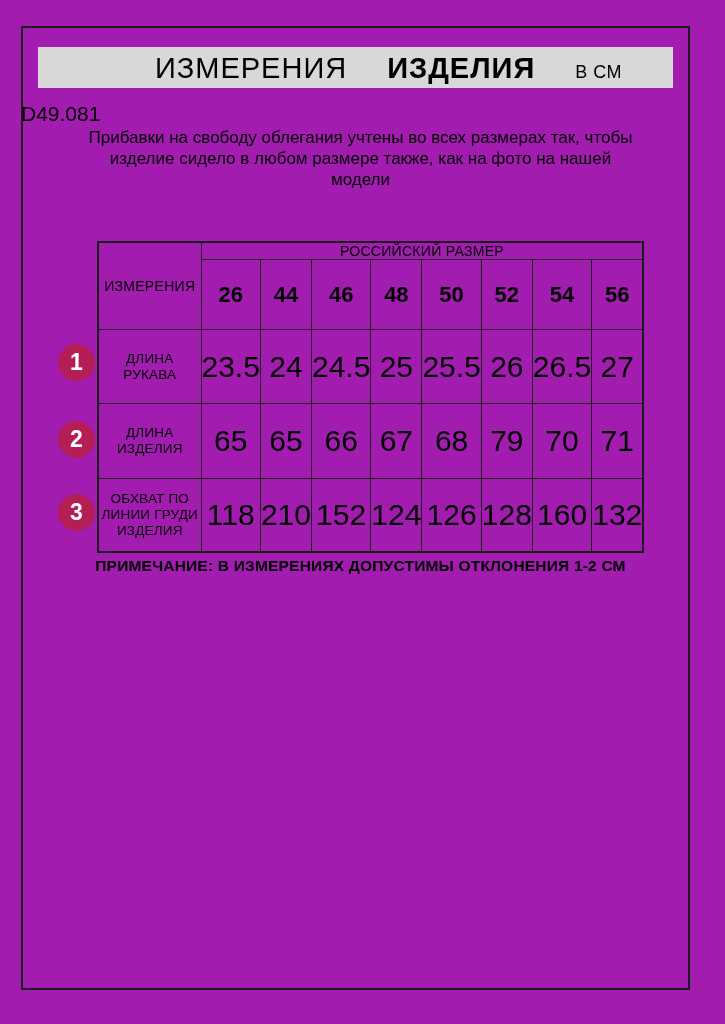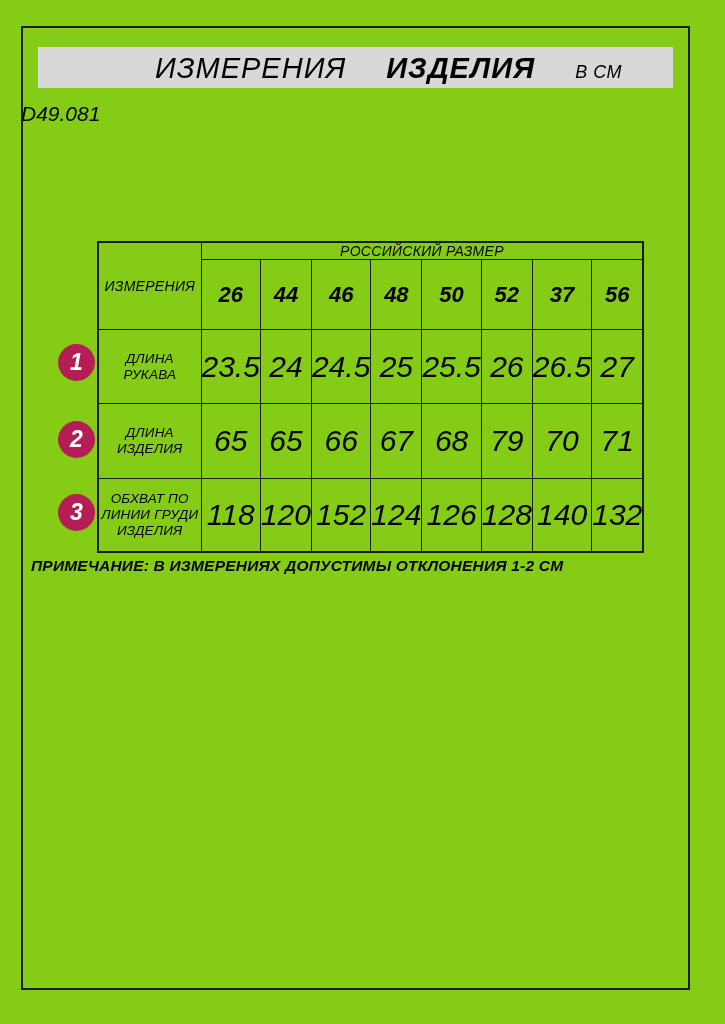--- a/index.html
+++ b/index.html
@@ -6,23 +6,22 @@
     margin: 0;
     padding: 0;
     background: #ffffff;
     font-family: "Liberation Sans", sans-serif;
     color: #000000;
   }
   .canvas {
     position: relative;
     width: 725px;
     height: 1024px;
-    background: #84cc16;
+    background: #a21caf;
     overflow: hidden;
-    font-style: italic;
   }
   .page-frame {
     position: absolute;
     left: 21px;
     top: 26px;
     width: 669px;
     height: 964px;
     border: 2px solid #1c1c1c;
     box-sizing: border-box;
   }
@@ -131,40 +130,45 @@
   .marker-1 { top: 344px; }
   .marker-2 { top: 421px; }
   .marker-3 { top: 494px; }
   .note {
     position: absolute;
     left: 21px;
     top: 557px;
     width: 669px;
     padding-left: 10px;
     box-sizing: border-box;
-    text-align: left;
+    text-align: center;
     font-size: 15.5px;
     font-weight: 700;
     letter-spacing: 0.2px;
   }
 </style>
 </head>
 <body>
 
 <div class="canvas">
   <div class="page-frame"></div>
 
   <div class="title-bar" style="background: rgb(216, 216, 216);">
     <span class="title-main">ИЗМЕРЕНИЯ</span>
     <span class="title-emphasis">ИЗДЕЛИЯ</span>
     <span class="title-units">В СМ</span>
   </div>
 
   <div class="model-number">D49.081</div>
 
+  <div class="description">
+    <span>Прибавки на свободу облегания учтены во всех размерах так, чтобы</span>
+    <span>изделие сидело в любом размере также, как на фото на нашей</span>
+    <span>модели</span>
+  </div>
 
   <table class="size-table">
     <colgroup>
       <col style="width:103px">
       <col style="width:51px">
         <col style="width:51px">
         <col style="width:51px">
         <col style="width:51px">
       <col style="width:51px">
         <col style="width:51px">
@@ -176,21 +180,21 @@
       <td class="cell-corner" rowspan="2">ИЗМЕРЕНИЯ</td>
       <td class="cell-group" colspan="8">РОССИЙСКИЙ РАЗМЕР</td>
     </tr>
     <tr class="row-sizes">
       <td class="cell-size">26</td>
       <td class="cell-size">44</td>
       <td class="cell-size">46</td>
       <td class="cell-size">48</td>
       <td class="cell-size">50</td>
       <td class="cell-size">52</td>
-      <td class="cell-size">37</td>
+      <td class="cell-size">54</td>
       <td class="cell-size">56</td>
     </tr>
     <tr class="row-data-1">
       <td class="cell-label">
         <span>ДЛИНА РУКАВА</span>
       </td>
       <td class="cell-value">23.5</td>
       <td class="cell-value">24</td>
       <td class="cell-value">24.5</td>
       <td class="cell-value">25</td>
@@ -213,26 +217,26 @@
       <td class="cell-value">70</td>
       <td class="cell-value">71</td>
     </tr>
     <tr class="row-data-3">
       <td class="cell-label">
         <span>ОБХВАТ ПО</span>
         <span>ЛИНИИ ГРУДИ</span>
         <span>ИЗДЕЛИЯ</span>
       </td>
       <td class="cell-value">118</td>
-      <td class="cell-value">120</td>
+      <td class="cell-value">210</td>
       <td class="cell-value">152</td>
       <td class="cell-value">124</td>
       <td class="cell-value">126</td>
       <td class="cell-value">128</td>
-      <td class="cell-value">140</td>
+      <td class="cell-value">160</td>
       <td class="cell-value">132</td>
     </tr>
   </tbody>
     </table>
 
   <div class="row-marker marker-1" style="background: rgb(181, 30, 85);">1</div>
   <div class="row-marker marker-2" style="background: rgb(181, 30, 85);">2</div>
   <div class="row-marker marker-3" style="background: rgb(181, 30, 85);">3</div>
 
   <div class="note">ПРИМЕЧАНИЕ: В ИЗМЕРЕНИЯХ ДОПУСТИМЫ ОТКЛОНЕНИЯ 1-2 СМ</div>

